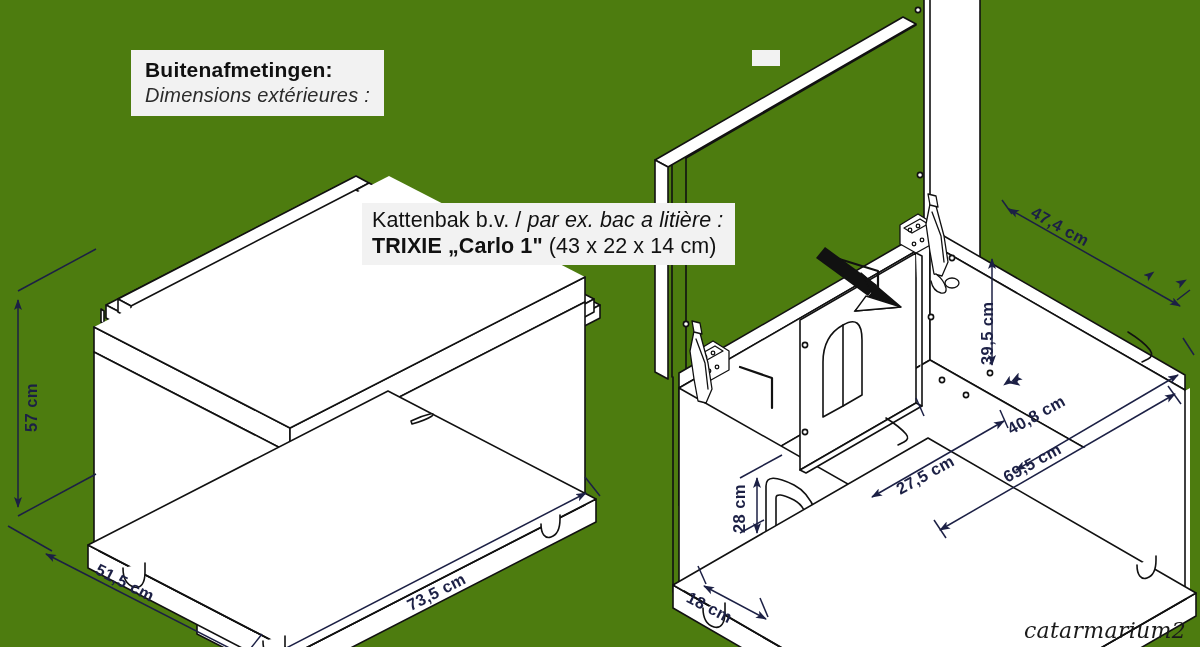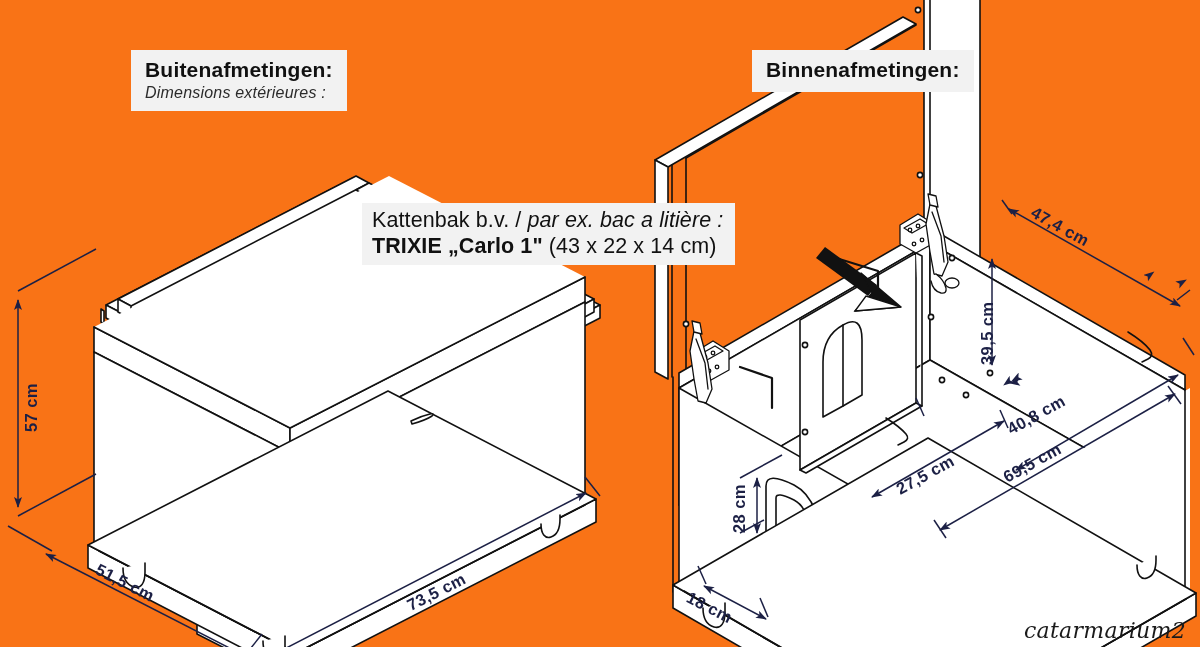--- a/index.html
+++ b/index.html
@@ -5,21 +5,21 @@
 <style>
   html, body {
     margin: 0;
     padding: 0;
     background: #ffffff;
   }
   #page {
     position: relative;
     width: 1200px;
     height: 647px;
-    background: #f97316;
+    background: #4d7c0f;
     overflow: hidden;
     font-family: "Liberation Sans", sans-serif;
   }
   #drawing {
     position: absolute;
     left: 0;
     top: 0;
     width: 1200px;
     height: 663px;
   }
@@ -32,21 +32,21 @@
   }
   .callout .ln1 {
     display: block;
     font-size: 21px;
     font-weight: bold;
     color: #111111;
     letter-spacing: 0.2px;
   }
   .callout .ln2 {
     display: block;
-    font-size: 16px;
+    font-size: 20px;
     font-style: italic;
     color: #2b2b2b;
     letter-spacing: 0.2px;
   }
   #callout-outer { left: 131px; top: 50px; }
   #callout-inner { left: 752px; top: 50px; }
 
   #callout-litterbox {
     left: 362px;
     top: 203px;
@@ -315,21 +315,20 @@
       <line x1="760" y1="598" x2="768" y2="617"></line>
     </g>
   </svg>
 
   <div class="callout" id="callout-outer">
     <span class="ln1">Buitenafmetingen:</span>
     <span class="ln2">Dimensions extérieures :</span>
   </div>
 
   <div class="callout" id="callout-inner">
-    <span class="ln1">Binnenafmetingen:</span>
   </div>
 
   <div class="callout" id="callout-litterbox">
     <span class="lb1"><b>Kattenbak b.v. /</b> <i>par ex. bac a litière :</i></span>
     <span class="lb2"><span>TRIXIE „Carlo 1"</span> <span class="reg">(43 x 22 x 14 cm)</span></span>
   </div>
 
   <div class="dim" style="left:22px; top:432px; transform: rotate(-90deg);">57 cm</div>
 
   <div class="dim" style="left:101px; top:560px; transform: rotate(27deg);">51,5 cm</div>

